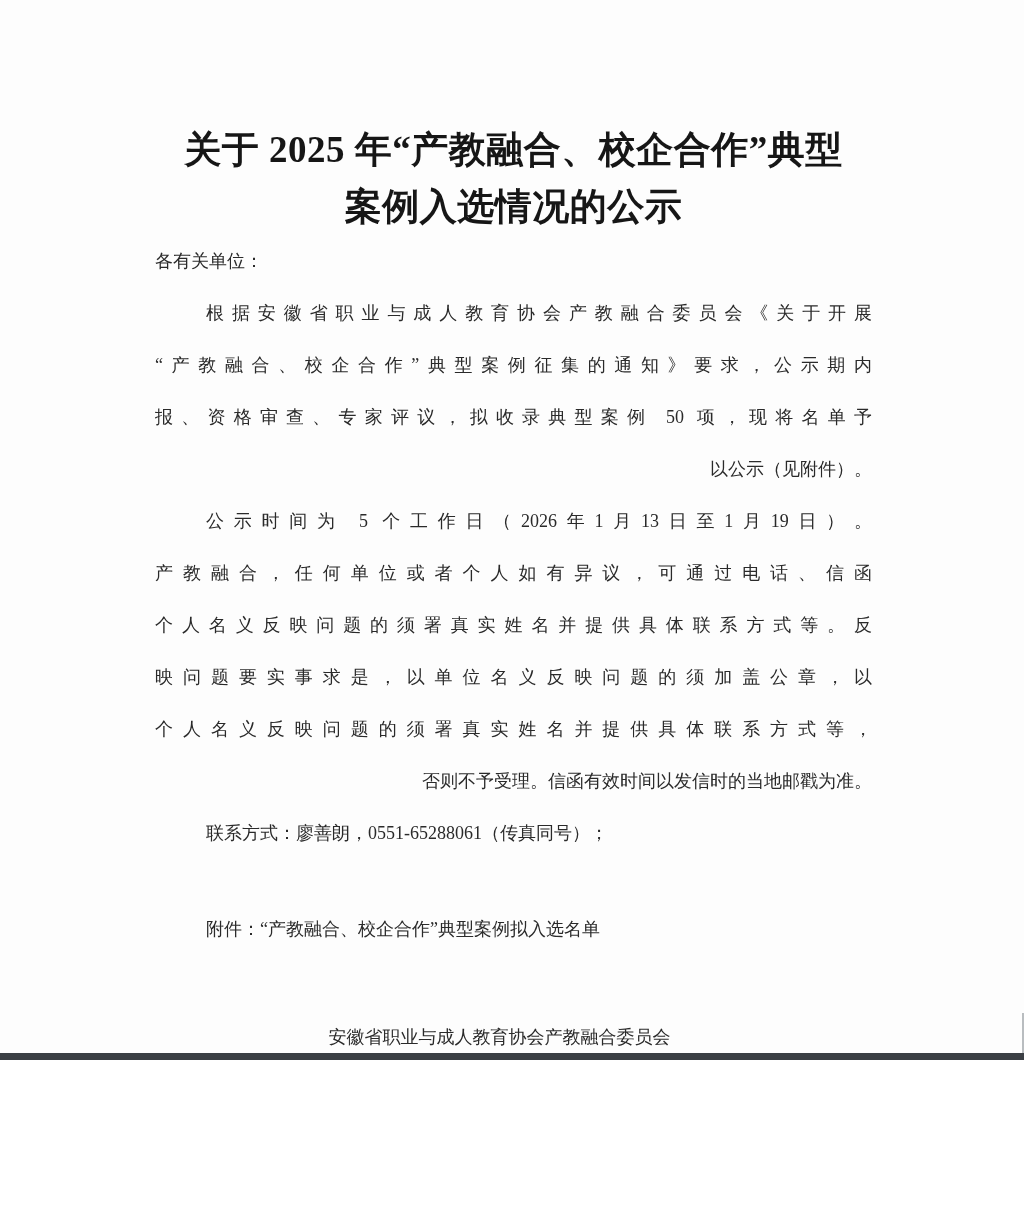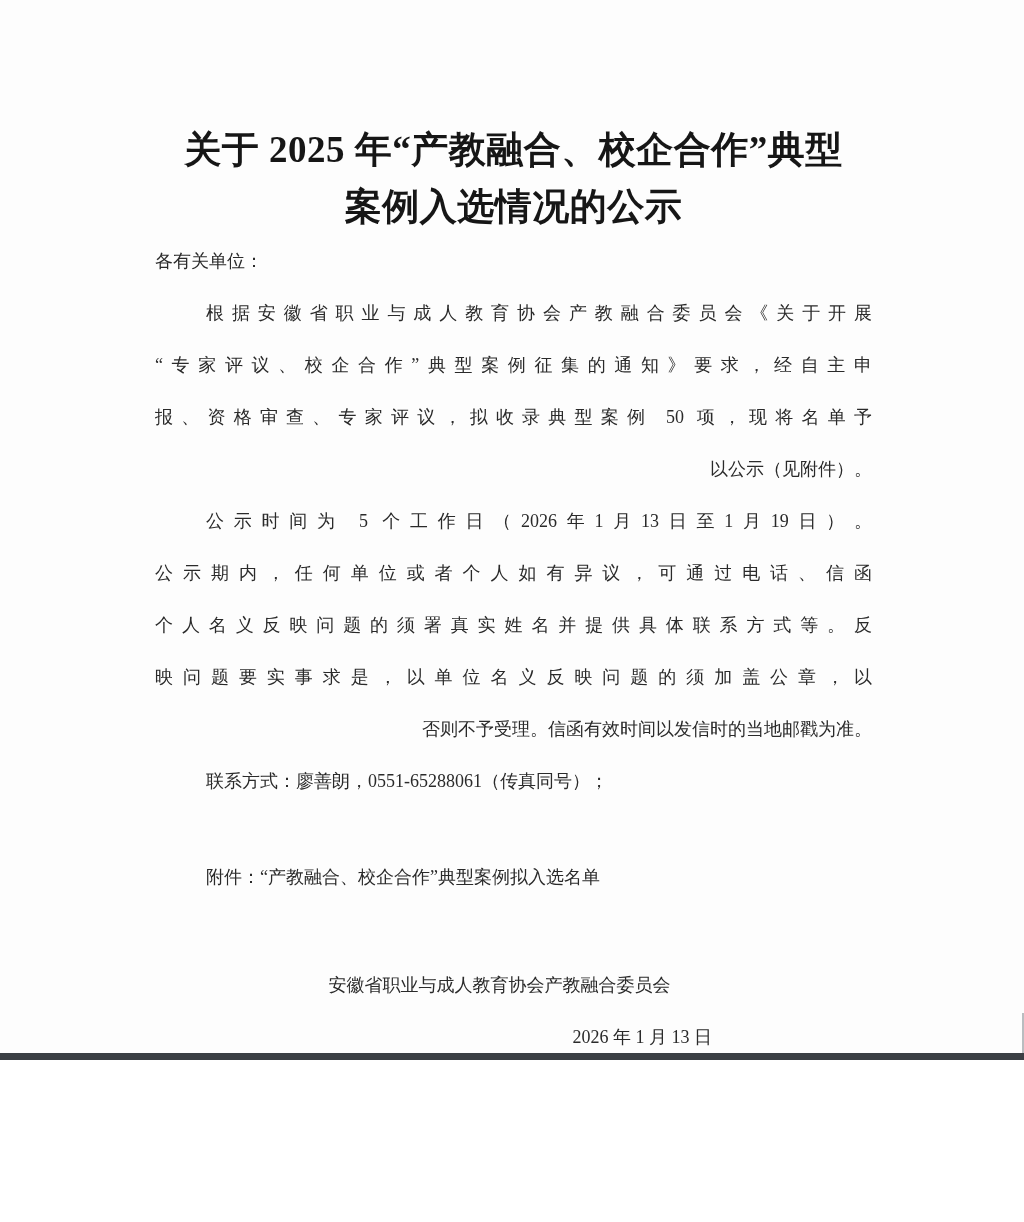--- a/index.html
+++ b/index.html
@@ -86,30 +86,31 @@
 
     <h1 class="title">
       <span class="tline">关于 2025 年“产教融合、校企合作”典型</span>
       <span class="tline">案例入选情况的公示</span>
     </h1>
 
     <div class="line wrapless">各有关单位：</div>
 
     <div>
       <div class="line just indent">根据安徽省职业与成人教育协会产教融合委员会《关于开展</div>
-      <div class="line just">“专家评议、校企合作”典型案例征集的通知》要求，经自主申</div>
+      <div class="line just">“产教融合、校企合作”典型案例征集的通知》要求，公示期内</div>
       <div class="line just">报、资格审查、专家评议，拟收录典型案例 50 项，现将名单予</div>
       <div class="line lastline">以公示（见附件）。</div>
     </div>
 
     <div>
       <div class="line just indent">公示时间为 5 个工作日（2026年1月13日至1月19日）。</div>
-      <div class="line just">公示期内，任何单位或者个人如有异议，可通过电话、信函</div>
+      <div class="line just">产教融合，任何单位或者个人如有异议，可通过电话、信函</div>
       <div class="line just">个人名义反映问题的须署真实姓名并提供具体联系方式等。反</div>
       <div class="line just">映问题要实事求是，以单位名义反映问题的须加盖公章，以</div>
+      <div class="line just">个人名义反映问题的须署真实姓名并提供具体联系方式等，</div>
       <div class="line lastline">否则不予受理。信函有效时间以发信时的当地邮戳为准。</div>
     </div>
 
     <div class="line wrapless indent">联系方式：廖善朗，0551-65288061（传真同号）；</div>
 
     <div class="line wrapless indent attachment">附件：“产教融合、校企合作”典型案例拟入选名单</div>
 
     <div class="line signature">安徽省职业与成人教育协会产教融合委员会</div>
     <div class="line dateline">2026 年 1 月 13 日</div>
 

